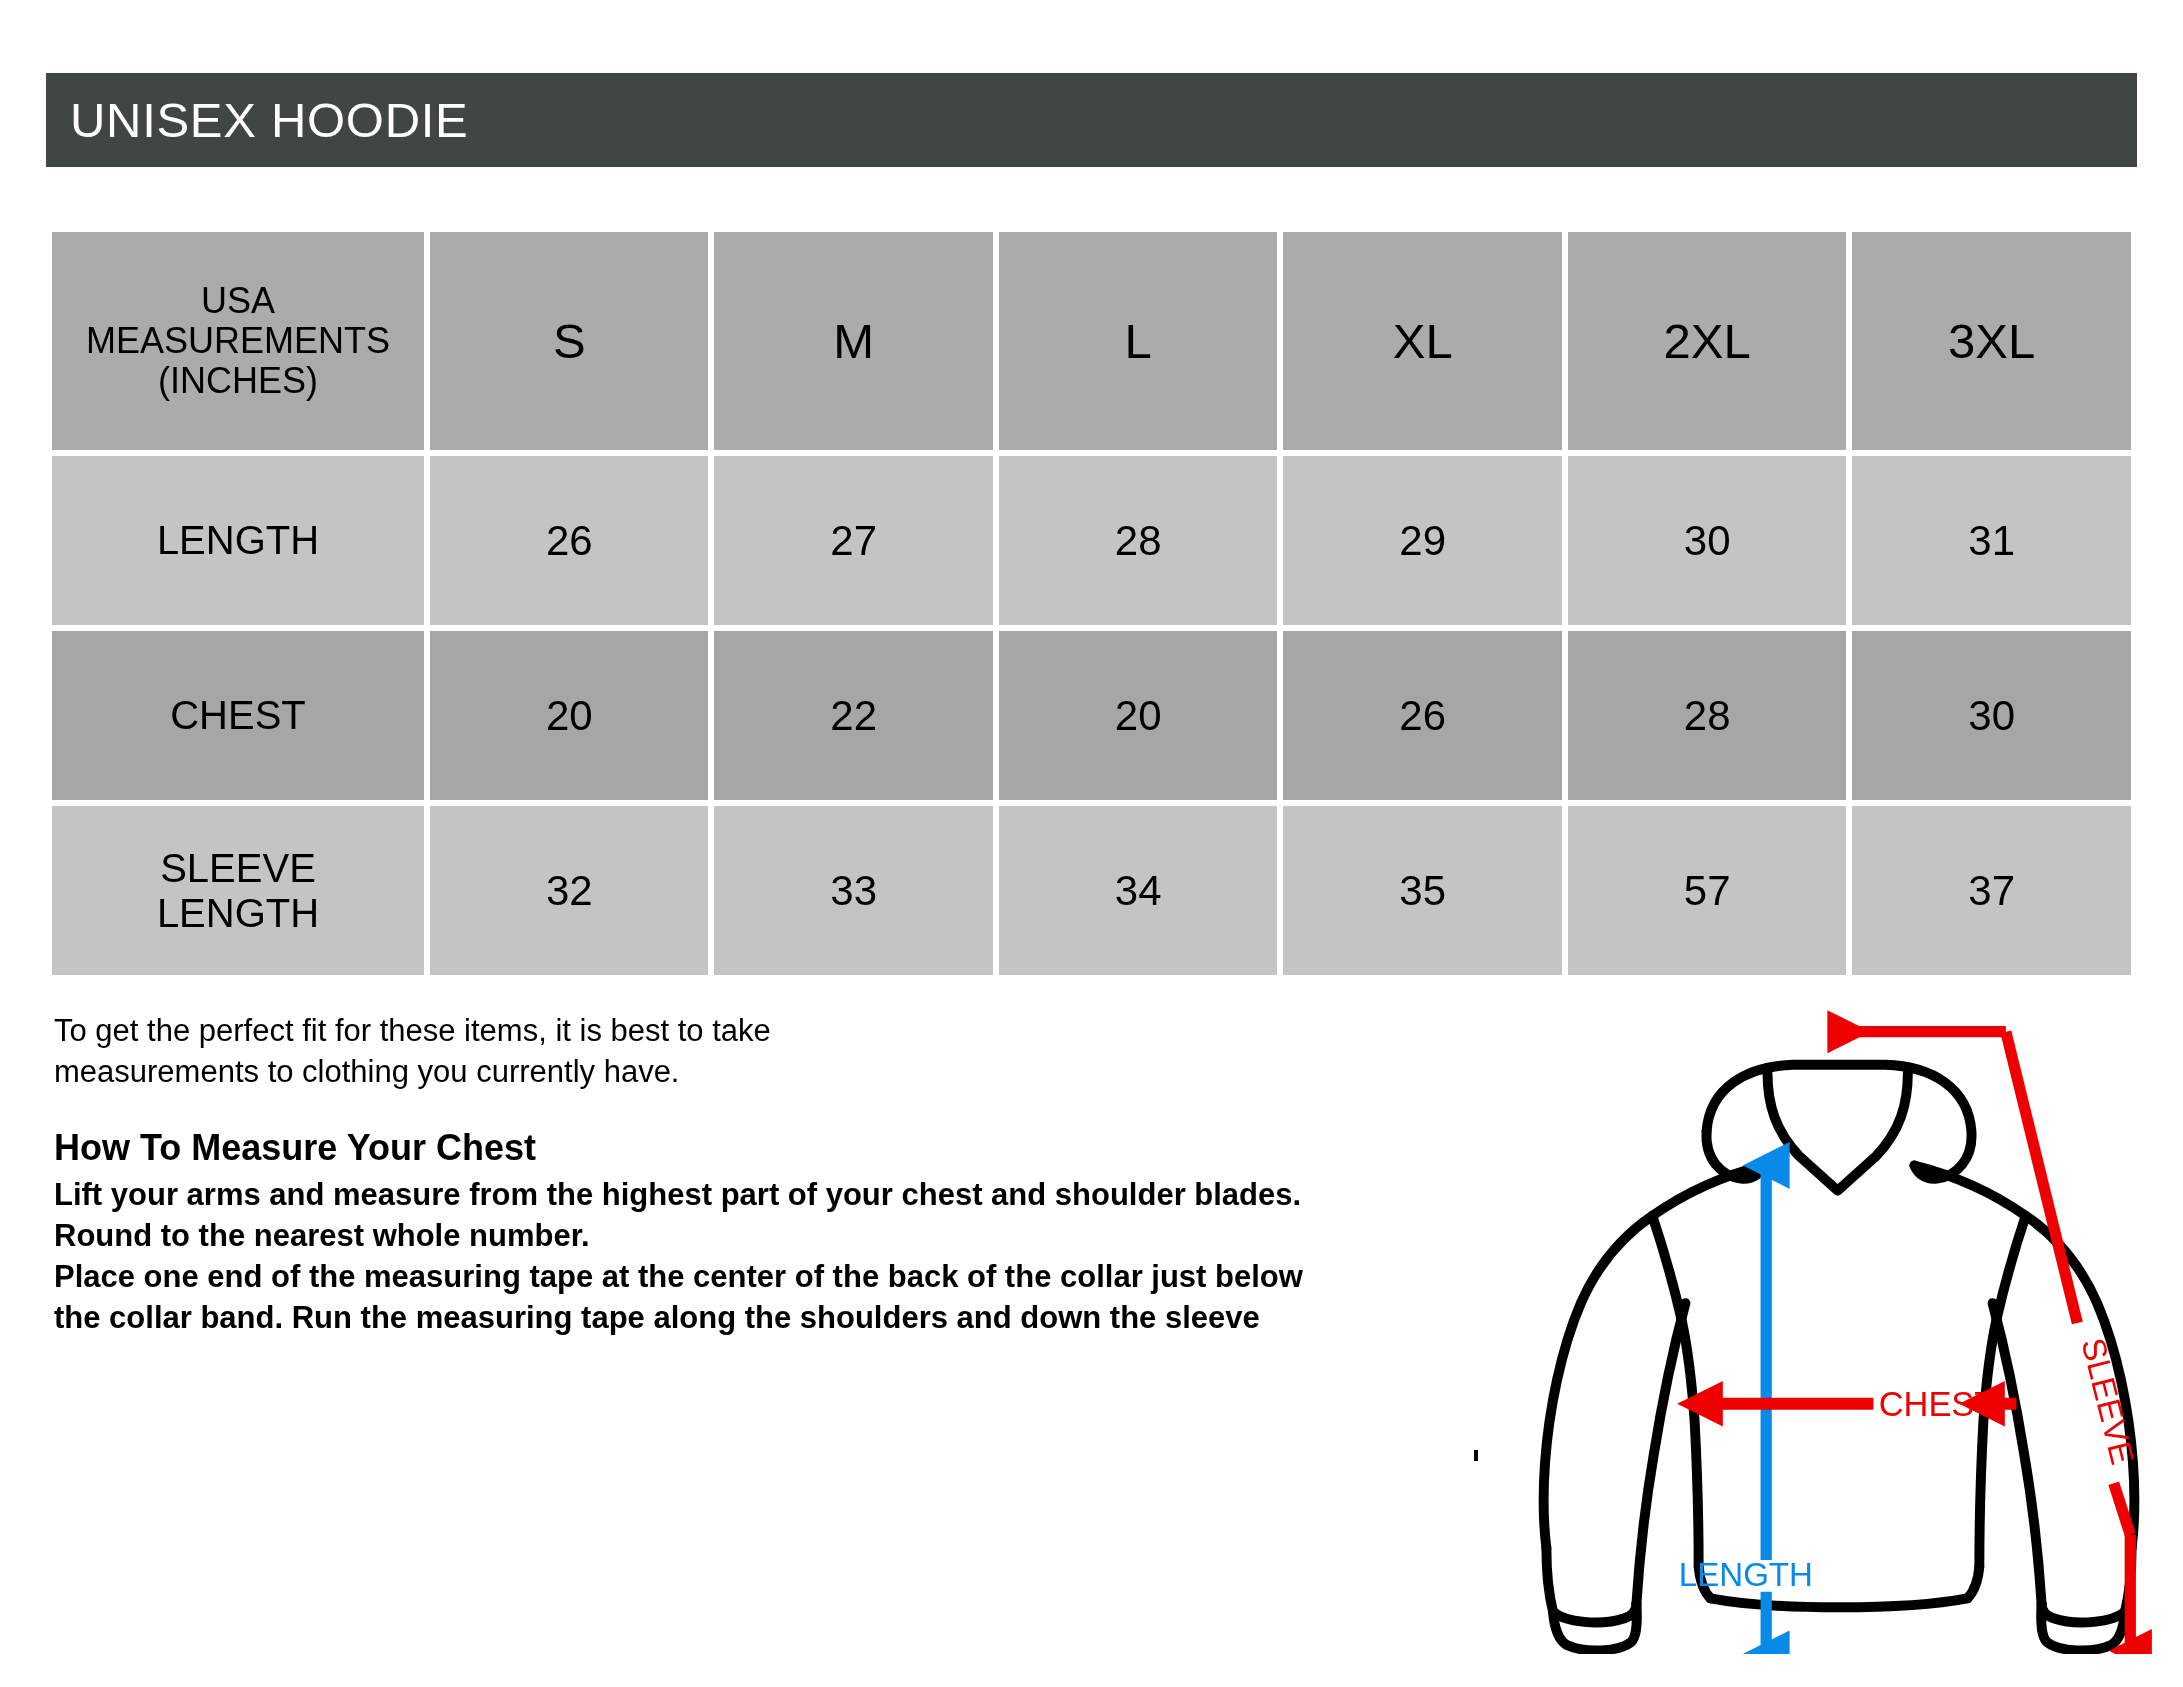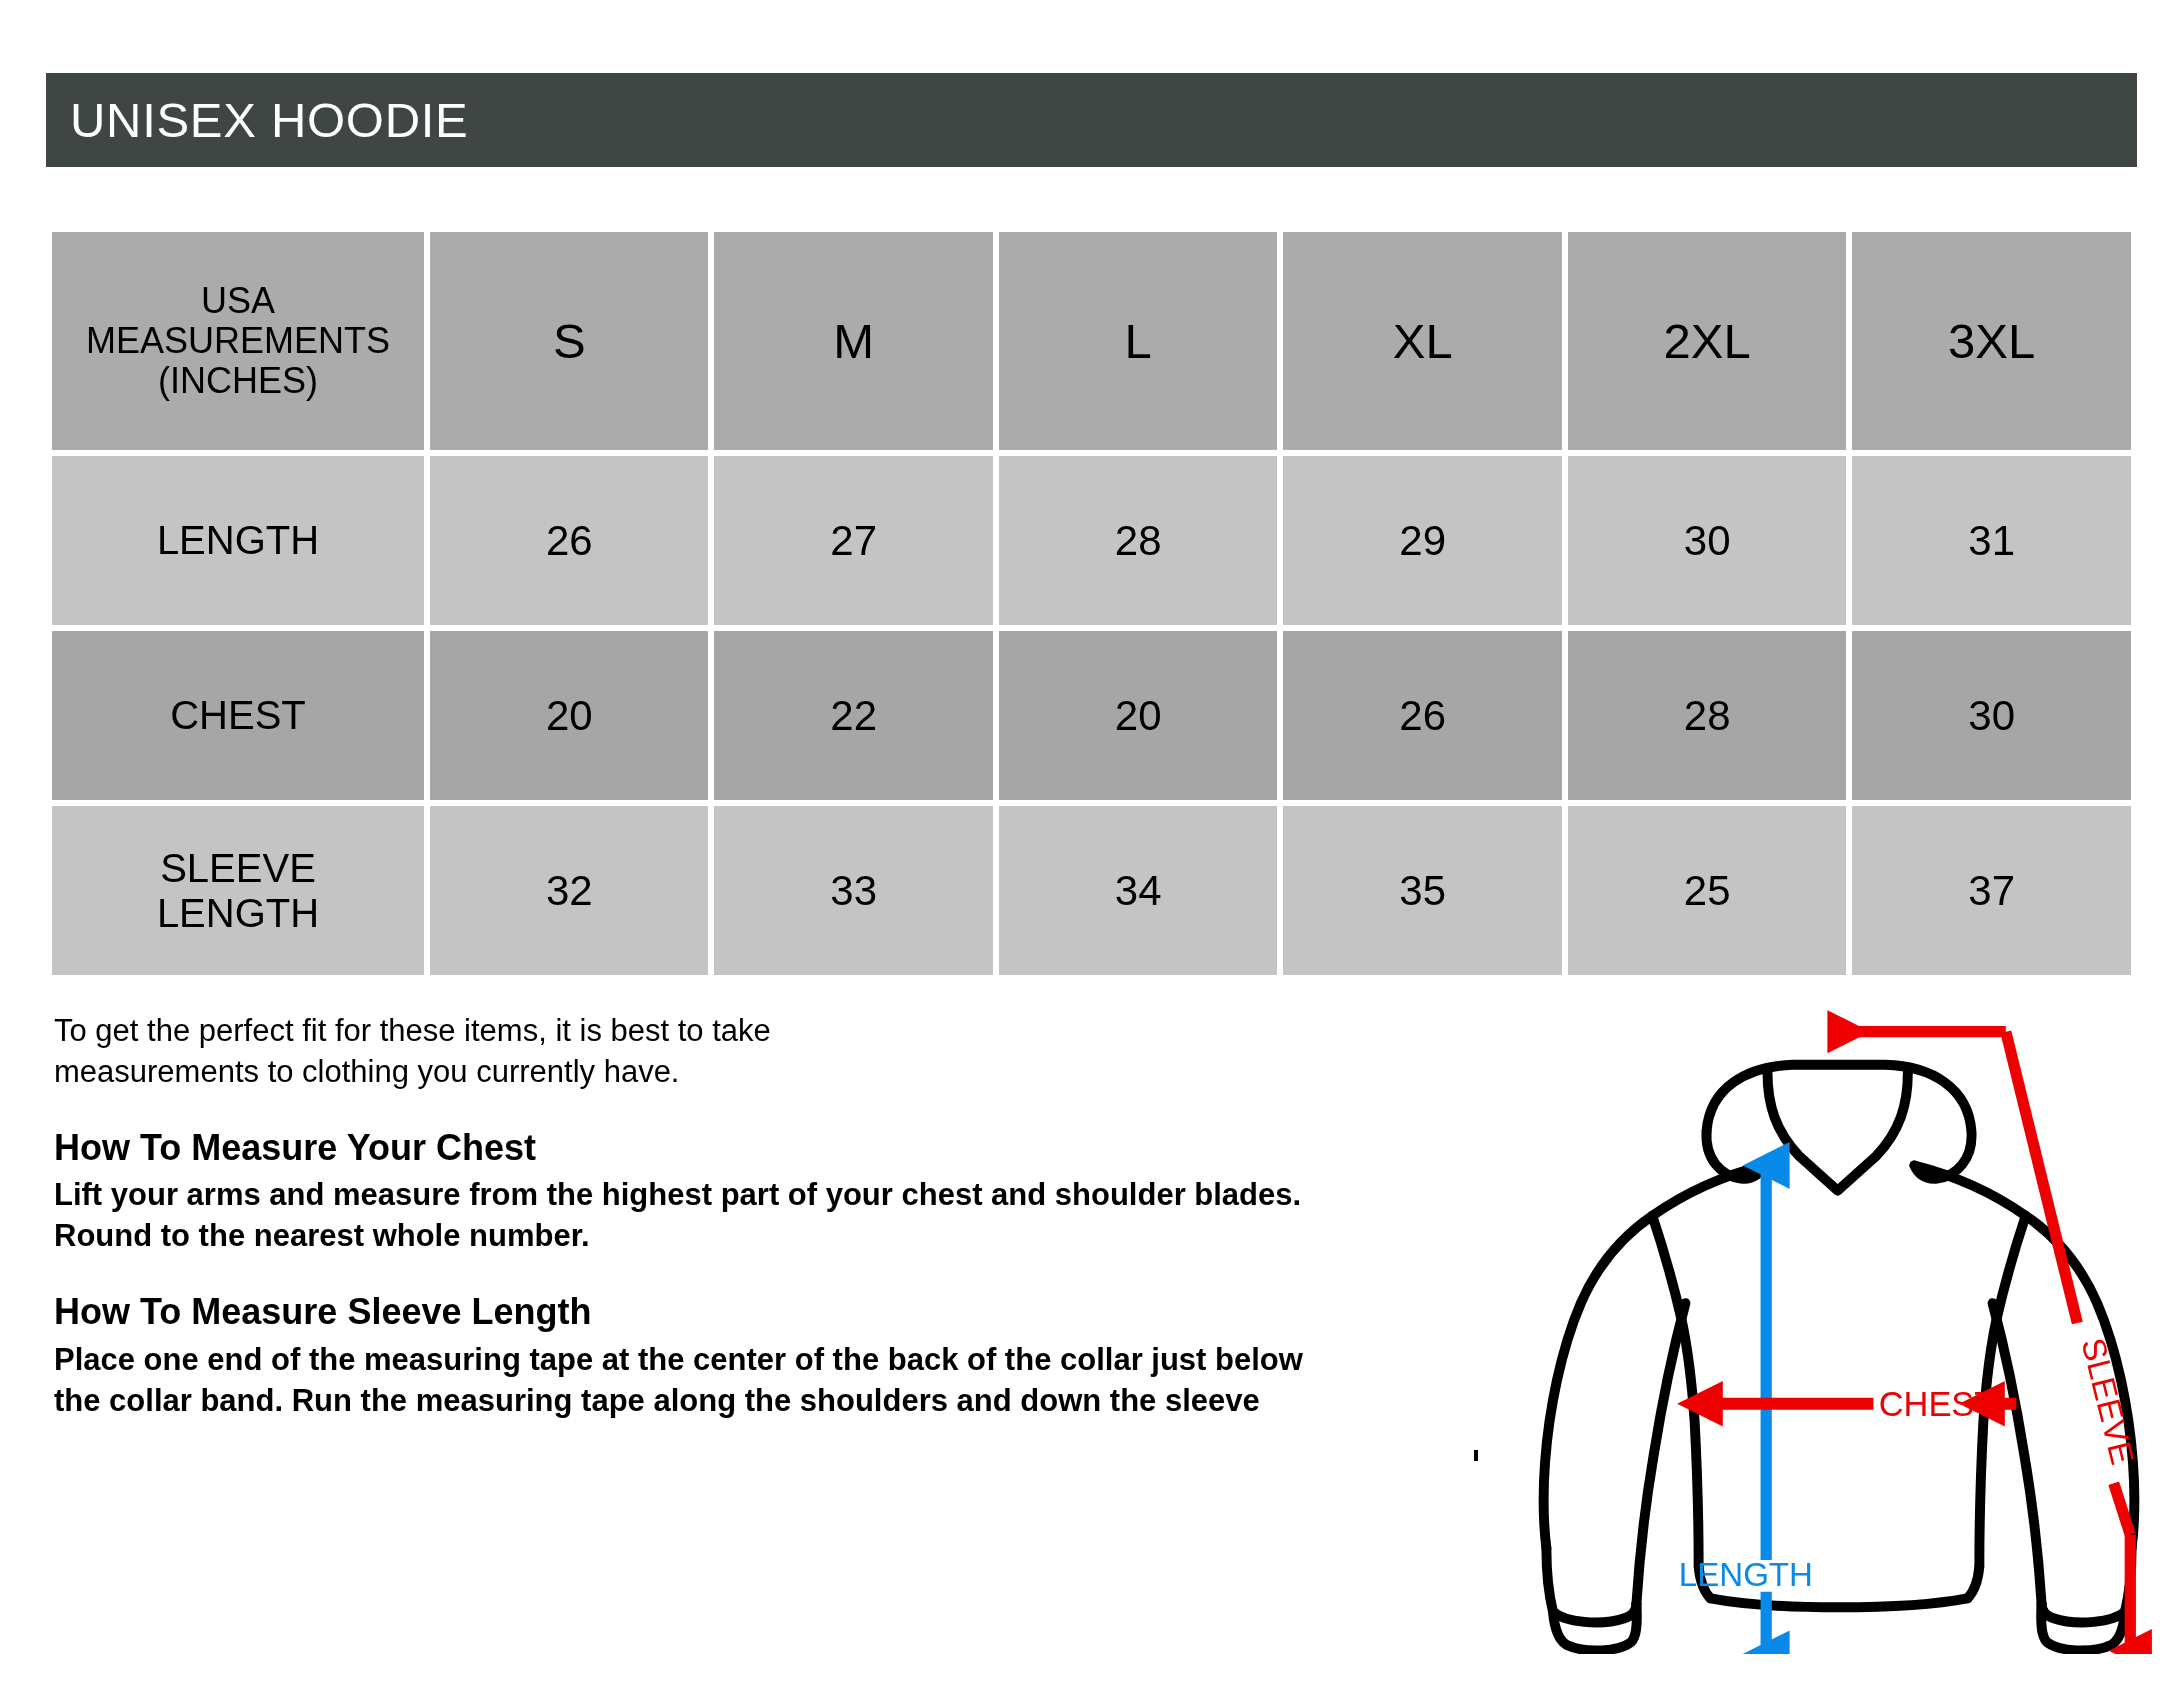--- a/index.html
+++ b/index.html
@@ -128,39 +128,38 @@
 
       <tr class="row-light row-tall">
         <td class="cell-name">
           <div>SLEEVE</div>
           <div>LENGTH</div>
         </td>
         <td class="cell-val">32</td>
         <td class="cell-val">33</td>
         <td class="cell-val">34</td>
         <td class="cell-val">35</td>
-        <td class="cell-val">25</td>
+        <td class="cell-val">57</td>
         <td class="cell-val">37</td>
       </tr>
     </tbody>
   </table>
 
   <div class="copy">
     <div class="intro">
       <div>To get the perfect fit for these items, it is best to take</div>
       <div>measurements to clothing you currently have.</div>
     </div>
 
     <div class="sec-head">How To Measure Your Chest</div>
     <div class="sec-body">
       <div>Lift your arms and measure from the highest part of your chest and shoulder blades.</div>
       <div>Round to the nearest whole number.</div>
     </div>
 
-    <div class="sec-head">How To Measure Sleeve Length</div>
     <div class="sec-body">
       <div>Place one end of the measuring tape at the center of the back of the collar just below</div>
       <div>the collar band. Run the measuring tape along the shoulders and down the sleeve</div>
     </div>
   </div>
 
   <div class="stray-tick"></div>
 
   <div class="illus">
     <svg viewBox="0 0 1000 1000" xmlns="http://www.w3.org/2000/svg">

